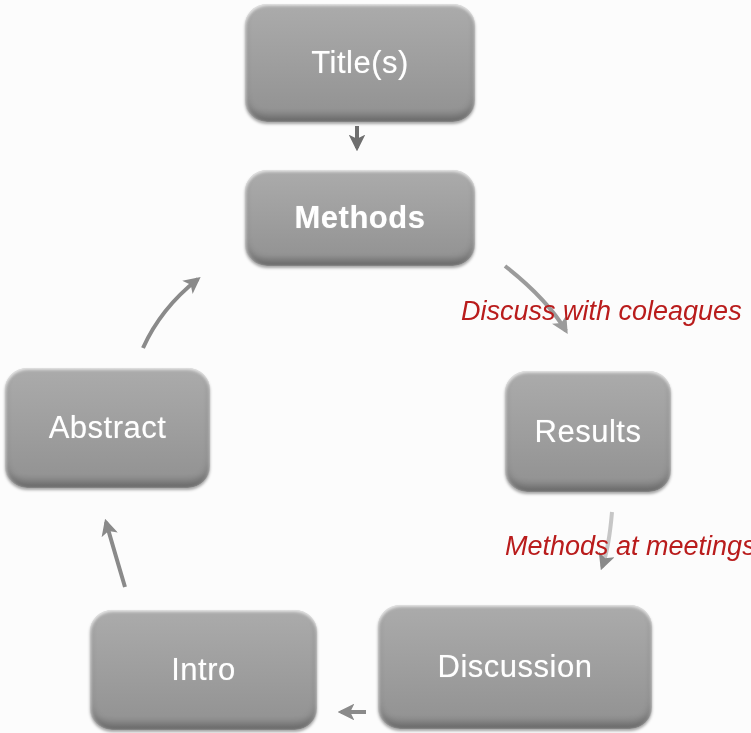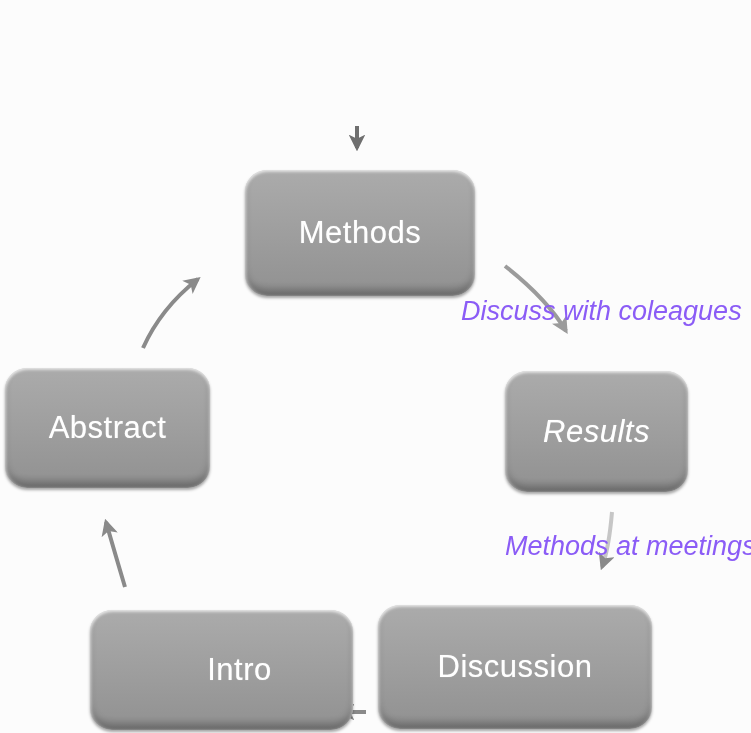--- a/index.html
+++ b/index.html
@@ -27,30 +27,30 @@
       inset 2px 0 3px rgba(255,255,255,0.3),
       inset -2px 0 3px rgba(255,255,255,0.15),
       inset 0 -6px 7px rgba(0,0,0,0.22),
       0 2px 3px rgba(0,0,0,0.35);
     color: #ffffff;
     font-size: 31px;
     letter-spacing: 0.5px;
     text-shadow: 0 0 1px rgba(255,255,255,0.5);
   }
   .node-title      { left: 245px; top: 4px;   width: 230px; height: 118px; }
-  .node-methods    { left: 245px; top: 170px; width: 230px; height: 126px; }
-  .node-results    { left: 505px; top: 371px; width: 183px; height: 121px; font-style: italic; }
+  .node-methods    { left: 245px; top: 170px; width: 230px; height: 96px; font-weight: bold; }
+  .node-results    { left: 505px; top: 371px; width: 166px; height: 121px; }
   .node-abstract   { left: 5px;   top: 368px; width: 205px; height: 120px; justify-content: center; }
-  .node-intro      { left: 90px;  top: 610px; width: 227px; height: 120px; padding-left: 36px; }
+  .node-intro      { left: 90px;  top: 610px; width: 227px; height: 120px; }
   .node-discussion { left: 378px; top: 605px; width: 274px; height: 124px; }
 
   .annotation {
     position: absolute;
     font-style: italic;
-    color: #8b5cf6;
+    color: #b91c1c;
     font-size: 27px;
     white-space: nowrap;
   }
   .annotation-discuss { left: 461px; top: 296px; }
   .annotation-present { left: 505px; top: 531px; }
 
   svg.arrows {
     position: absolute;
     left: 0;
     top: 0;
@@ -83,20 +83,23 @@
 
     <path d="M612,512 Q609,548 602,567" fill="none" stroke-width="4" marker-end="url(#head-mid)" stroke="#c6c6c6"></path>
 
     <path d="M366,712 L341,712" fill="none" stroke-width="4" marker-end="url(#head-mid)" stroke="#8a8a8a"></path>
 
     <path d="M125,587 Q114,550 106,522" fill="none" stroke-width="4" marker-end="url(#head-mid)" stroke="#8a8a8a"></path>
 
     <path d="M143,348 Q161,308 198,279" fill="none" stroke-width="4" marker-end="url(#head-mid)" stroke="#8a8a8a"></path>
   </svg>
 
+  <div class="node node-title">
+    <span>Title(s)</span>
+  </div>
 
   <div class="node node-methods">
     <span>Methods</span>
   </div>
 
   <div class="node node-results">
     <span>Results</span>
   </div>
 
   <div class="node node-abstract">

